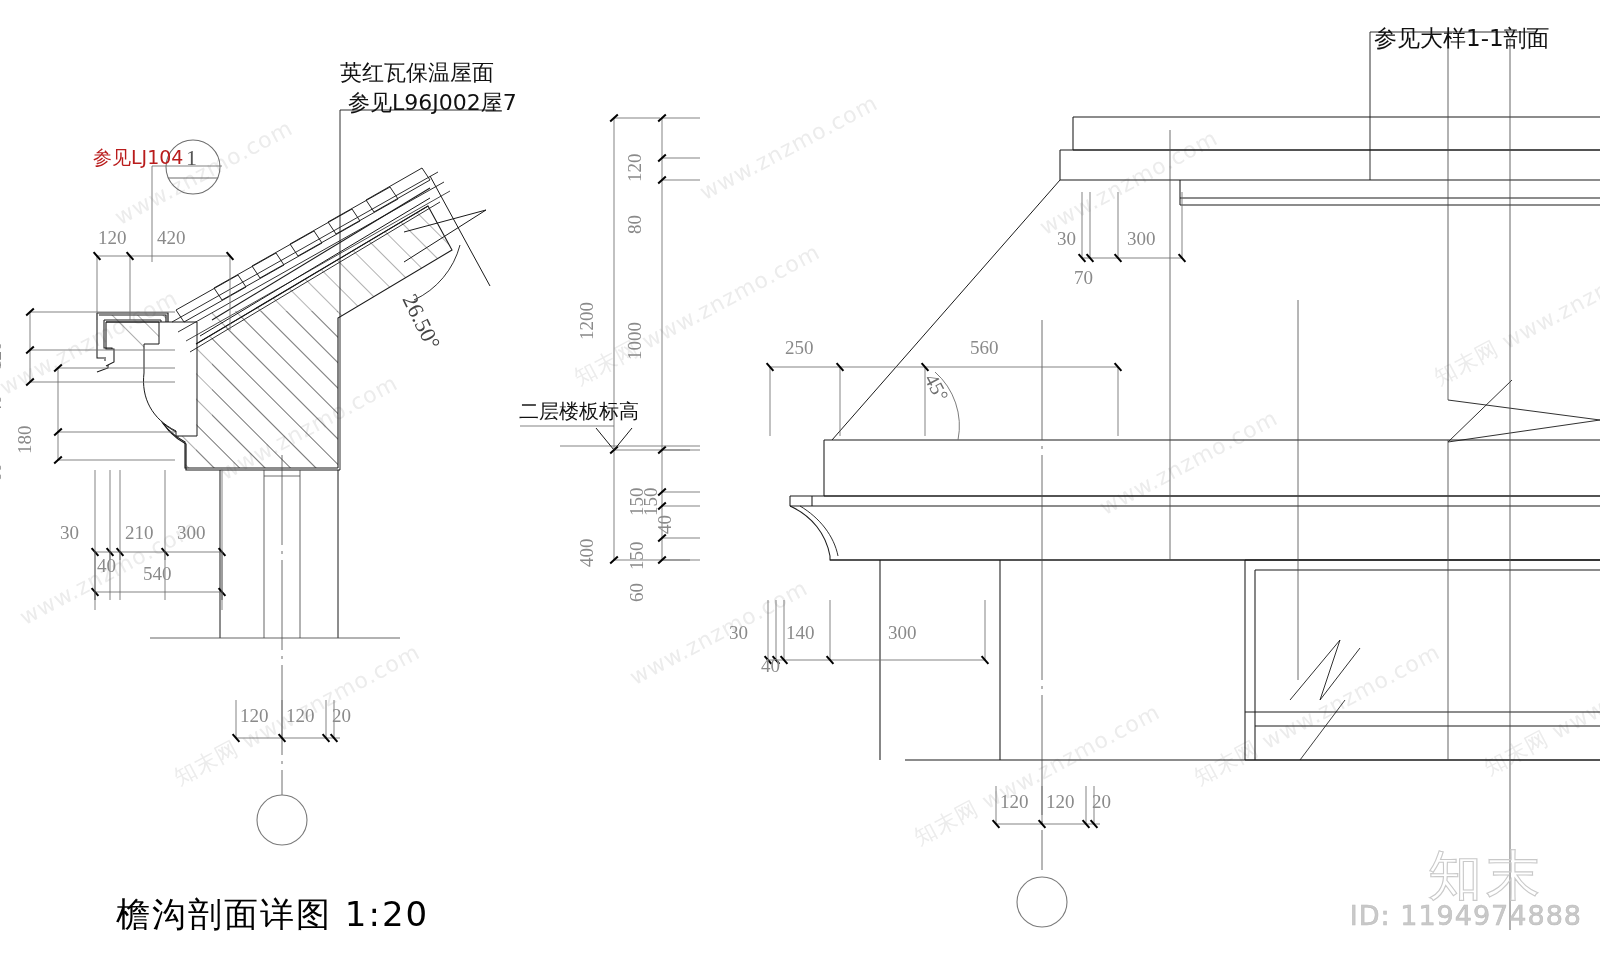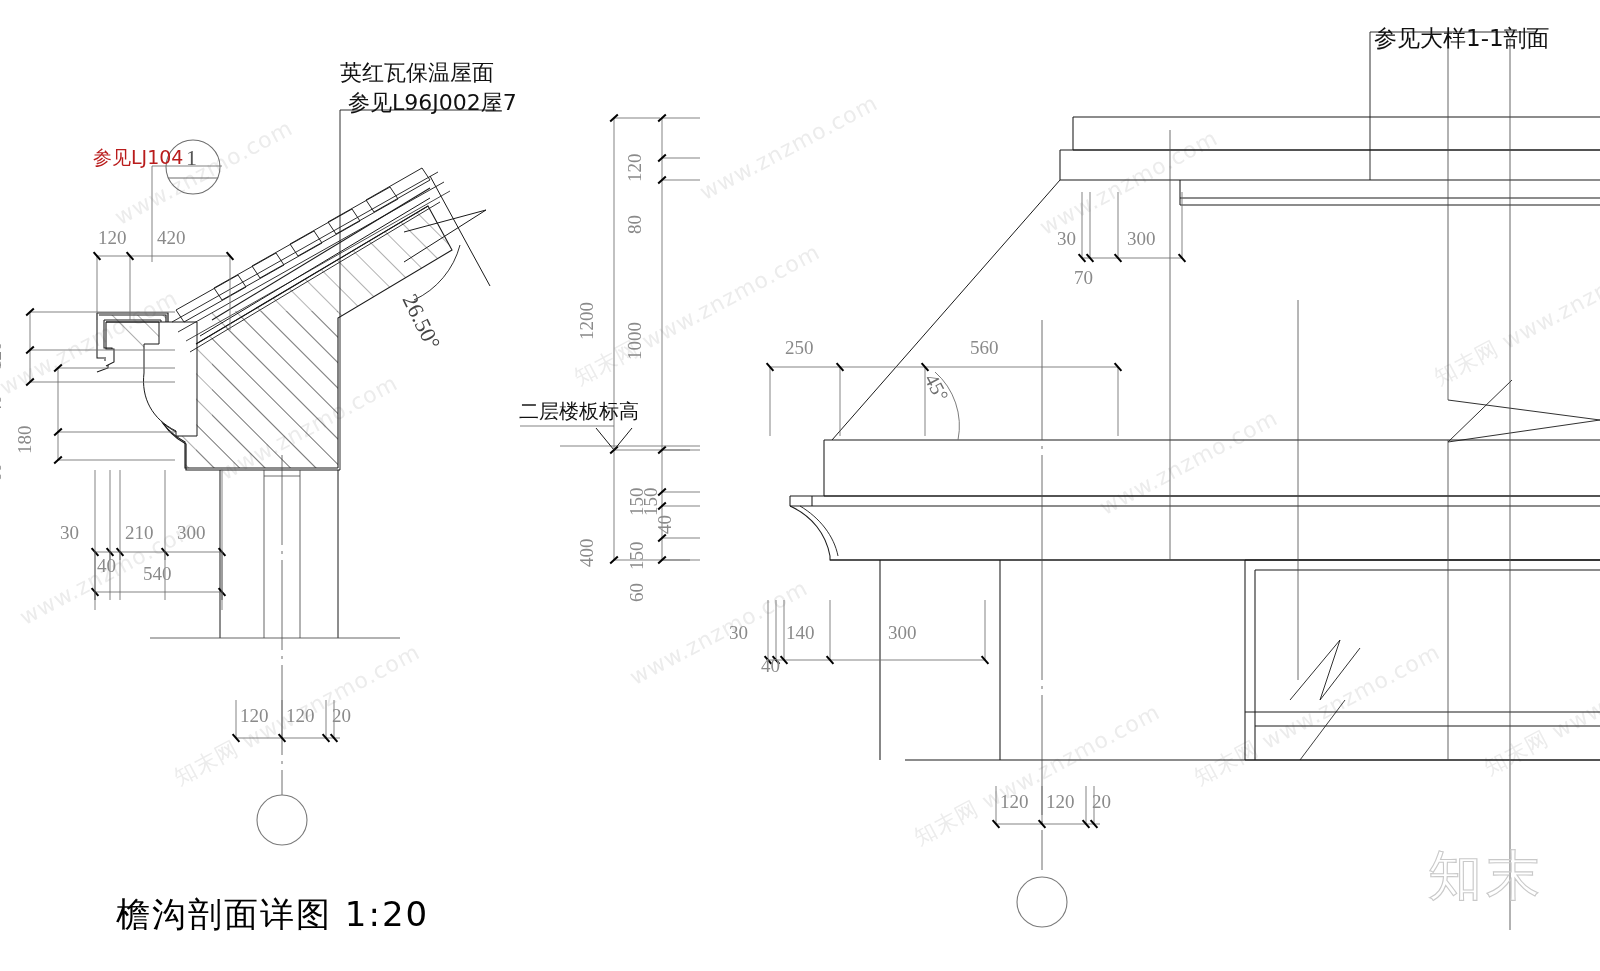--- a/index.html
+++ b/index.html
@@ -412,14 +412,15 @@
   <div class="dim" style="left:786px; top:622px;">140</div>
   <div class="dim" style="left:888px; top:622px;">300</div>
 
   <div class="dim" style="left:1000px; top:791px;">120</div>
   <div class="dim" style="left:1046px; top:791px;">120</div>
   <div class="dim" style="left:1092px; top:791px;">20</div>
 
   <div id="title">檐沟剖面详图  1:20</div>
 
   <div id="wm-logo">知末</div>
+  <div id="wm-id">ID: 1194974888</div>
 
 </div>
 
 </body></html>

